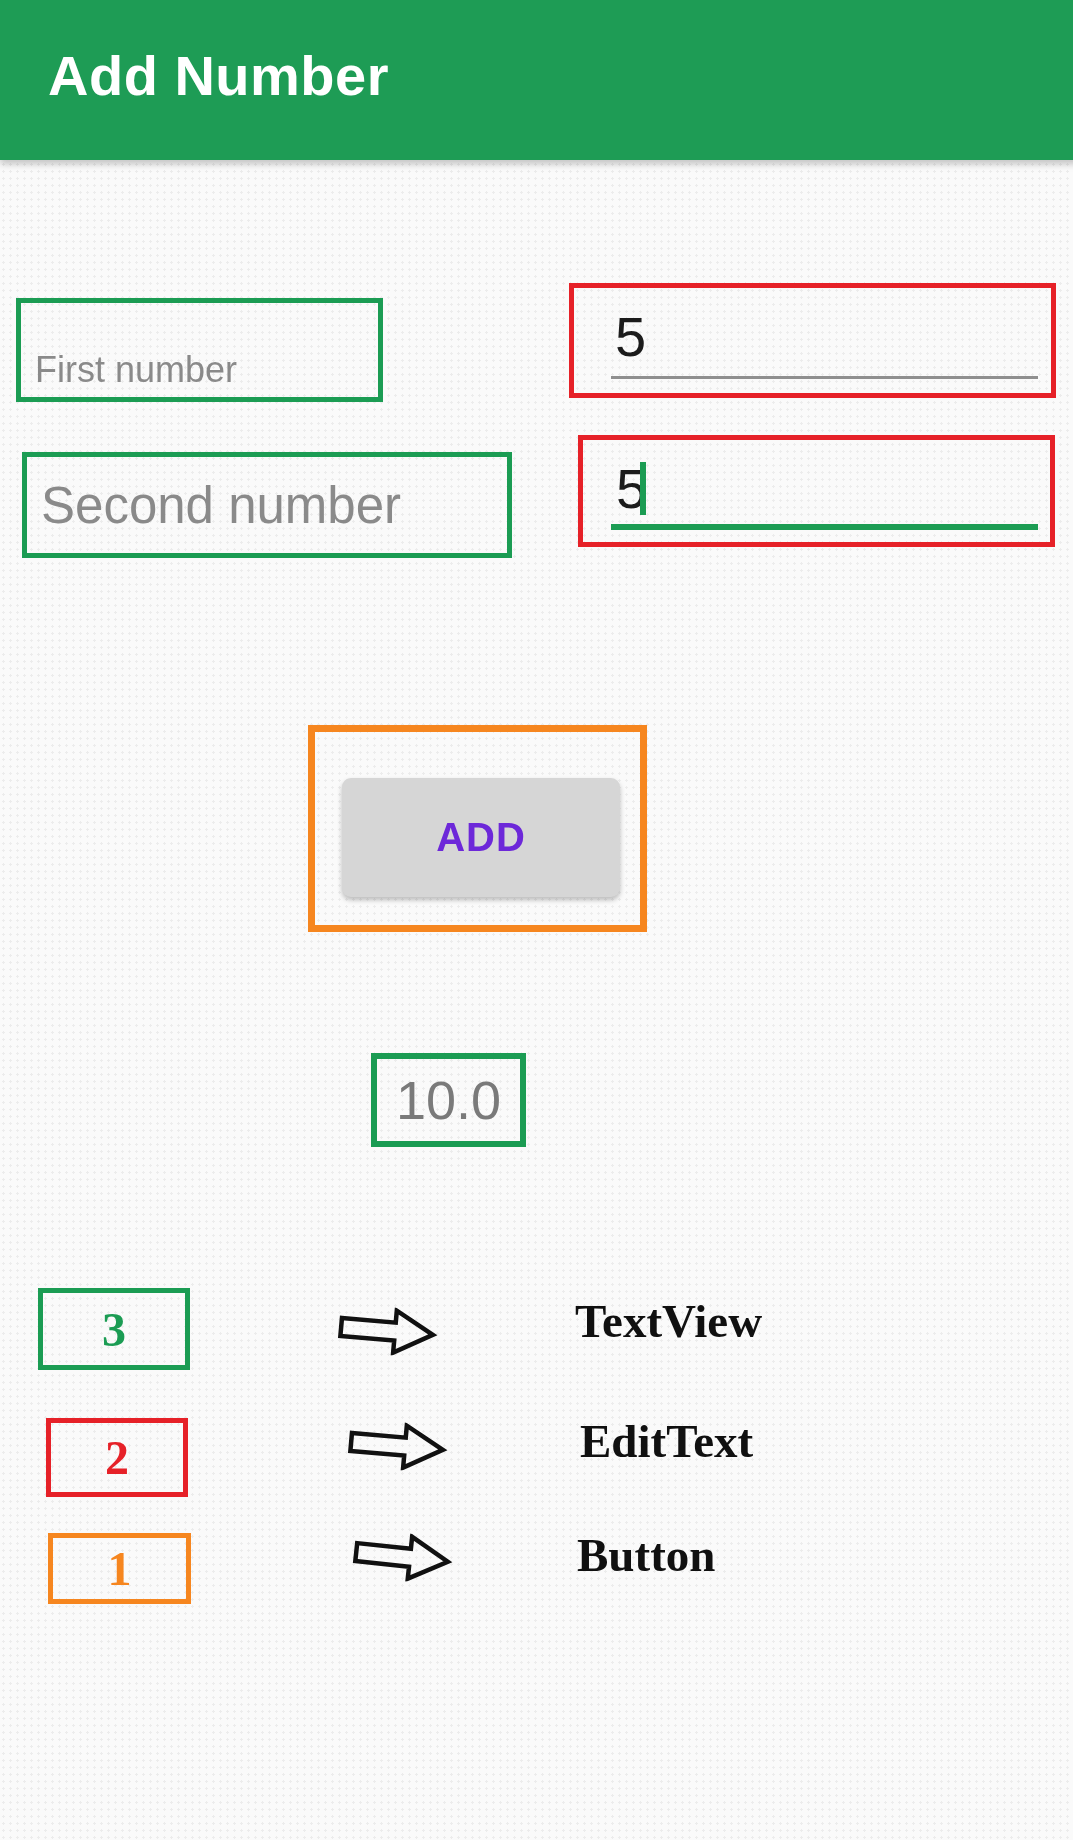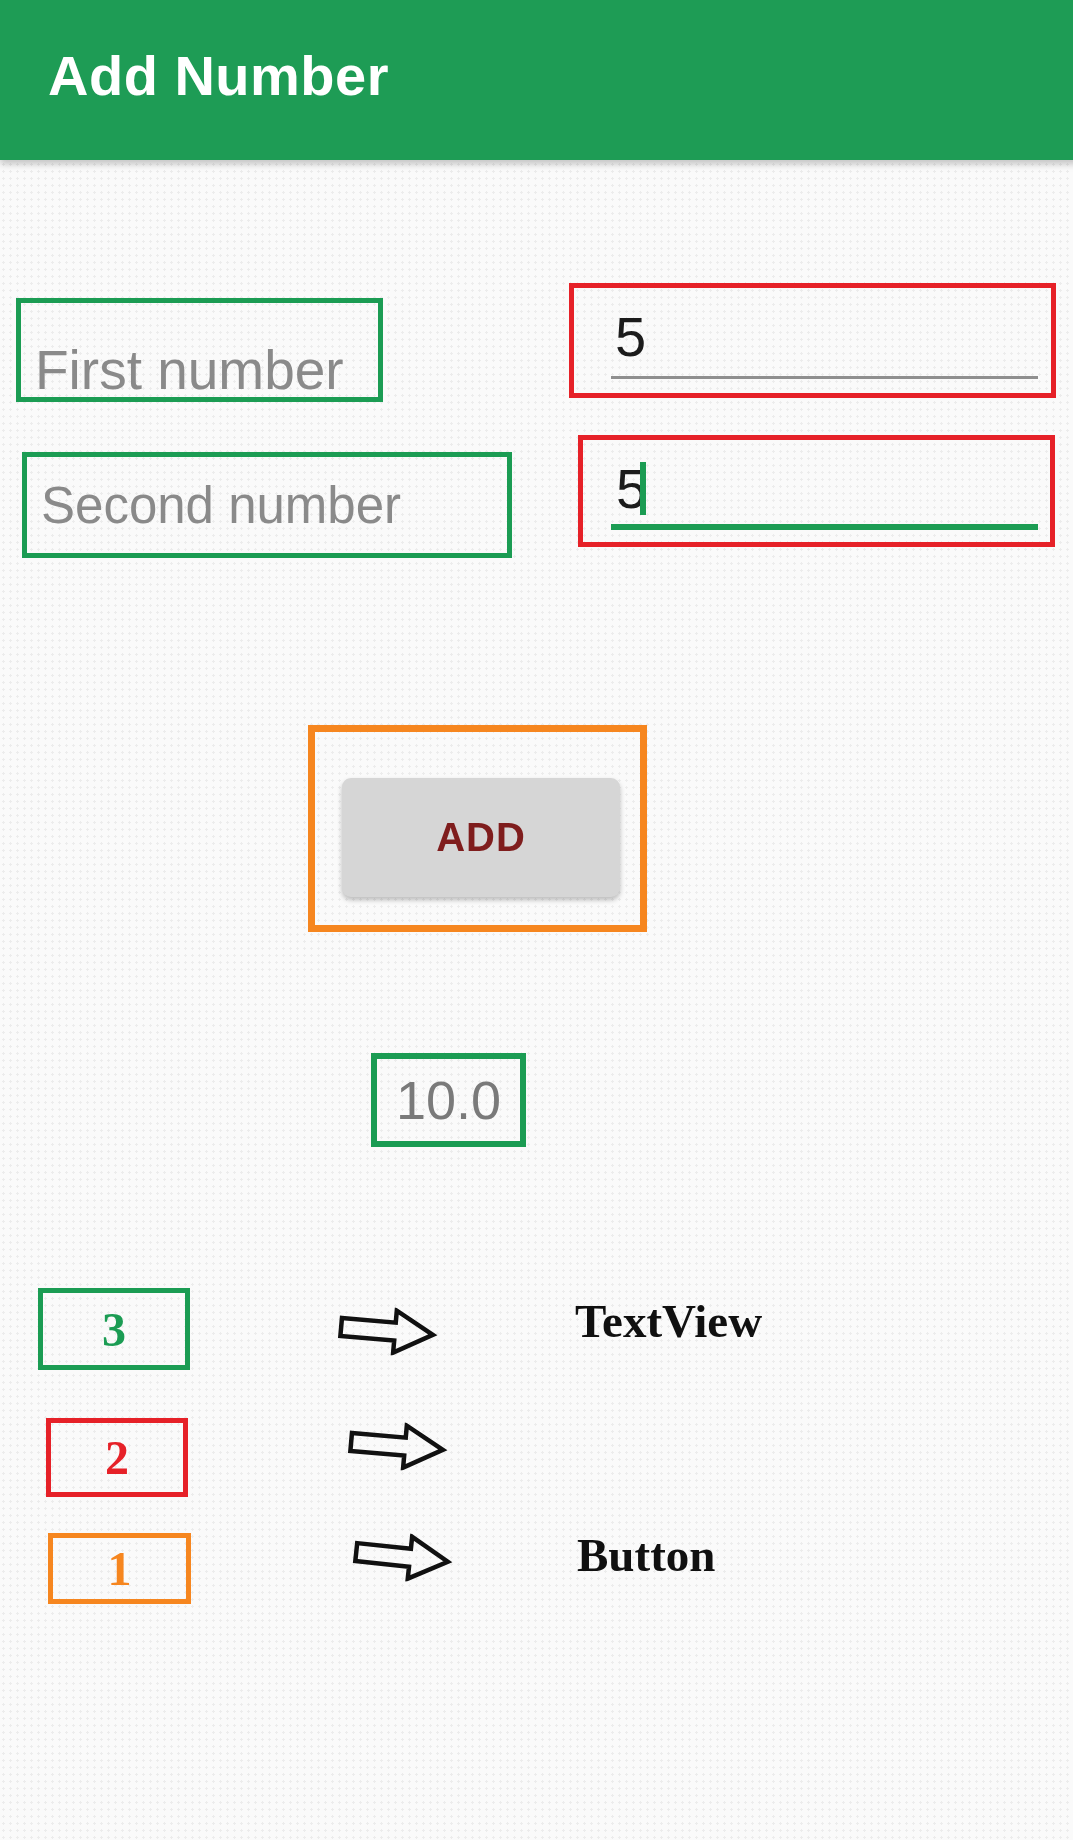--- a/index.html
+++ b/index.html
@@ -19,21 +19,21 @@
     margin:0;position:absolute;left:48px;top:0;height:152px;line-height:152px;
     color:#ffffff;font-size:56px;font-weight:bold;letter-spacing:0.5px;
   }
   
   .ann{position:absolute;box-sizing:border-box;background:transparent;}
   .ann.green{border:5px solid var(--green);}
   .ann.red{border:5px solid var(--red);}
   .ann.orange{border:7px solid var(--orange);}
 
   .ann-first-label{left:16px;top:298px;width:367px;height:104px;}
-  .ann-first-label .lbl{font-size:55px;margin-top:40px;}
+  .ann-first-label .lbl{font-size:36px;margin-top:40px;}
   .ann-second-label{left:22px;top:452px;width:490px;height:106px;}
   .ann-second-label .lbl{font-size:51px;}
   .lbl{
     position:absolute;left:14px;top:0;right:0;bottom:0;
     display:flex;align-items:center;color:var(--label-gray);white-space:nowrap;
   }
 
   .ann-first-edit{left:569px;top:283px;width:487px;height:115px;}
   .ann-second-edit{left:578px;top:435px;width:477px;height:112px;}
   .edit-input{
@@ -48,21 +48,21 @@
   .underline.greenline{left:28px;top:84px;width:427px;height:6px;background:var(--green);}
   .caret{position:absolute;left:57px;top:22px;width:6px;height:53px;background:var(--green);}
 
   
   .ann-button{left:308px;top:725px;width:339px;height:207px;}
   .add-btn{
     position:absolute;left:342px;top:778px;width:278px;height:119px;
     background:var(--button-bg);border:none;border-radius:9px;
     box-shadow:0 3px 5px rgba(0,0,0,0.25);
     font-family:"Liberation Sans",sans-serif;font-size:40px;font-weight:bold;
-    letter-spacing:1px;color:#7f1d1d;cursor:pointer;
+    letter-spacing:1px;color:#6d28d9;cursor:pointer;
   }
   
   .ann-result{left:371px;top:1053px;width:155px;height:94px;border-width:6px !important;}
   .result-text{
     position:absolute;left:0;right:0;top:0;bottom:0;display:flex;align-items:center;
     justify-content:center;font-size:54px;font-weight:normal;color:var(--result-gray);
   }
   
   .legend-box{position:absolute;box-sizing:border-box;display:flex;align-items:center;justify-content:center;
     font-family:"Liberation Serif",serif;font-weight:bold;font-size:48px;}
@@ -123,20 +123,21 @@
     <polygon points="3,15 57,15 57,3 95,24 57,45 57,33 3,33" fill="none" stroke="#111111" stroke-width="4.5"></polygon>
   </svg>
   <div class="legend-label ll1">TextView</div>
 
   <div class="legend-box b2">
     <span>2</span>
   </div>
   <svg class="arrow ar2" viewBox="0 0 100 48">
     <polygon points="3,15 57,15 57,3 95,24 57,45 57,33 3,33" fill="none" stroke="#111111" stroke-width="4.5"></polygon>
   </svg>
+  <div class="legend-label ll2">EditText</div>
 
   <div class="legend-box b1">
     <span>1</span>
   </div>
   <svg class="arrow ar3" viewBox="0 0 100 48">
     <polygon points="3,15 57,15 57,3 95,24 57,45 57,33 3,33" fill="none" stroke="#111111" stroke-width="4.5"></polygon>
   </svg>
   <div class="legend-label ll3">Button</div>
 
 </div>

